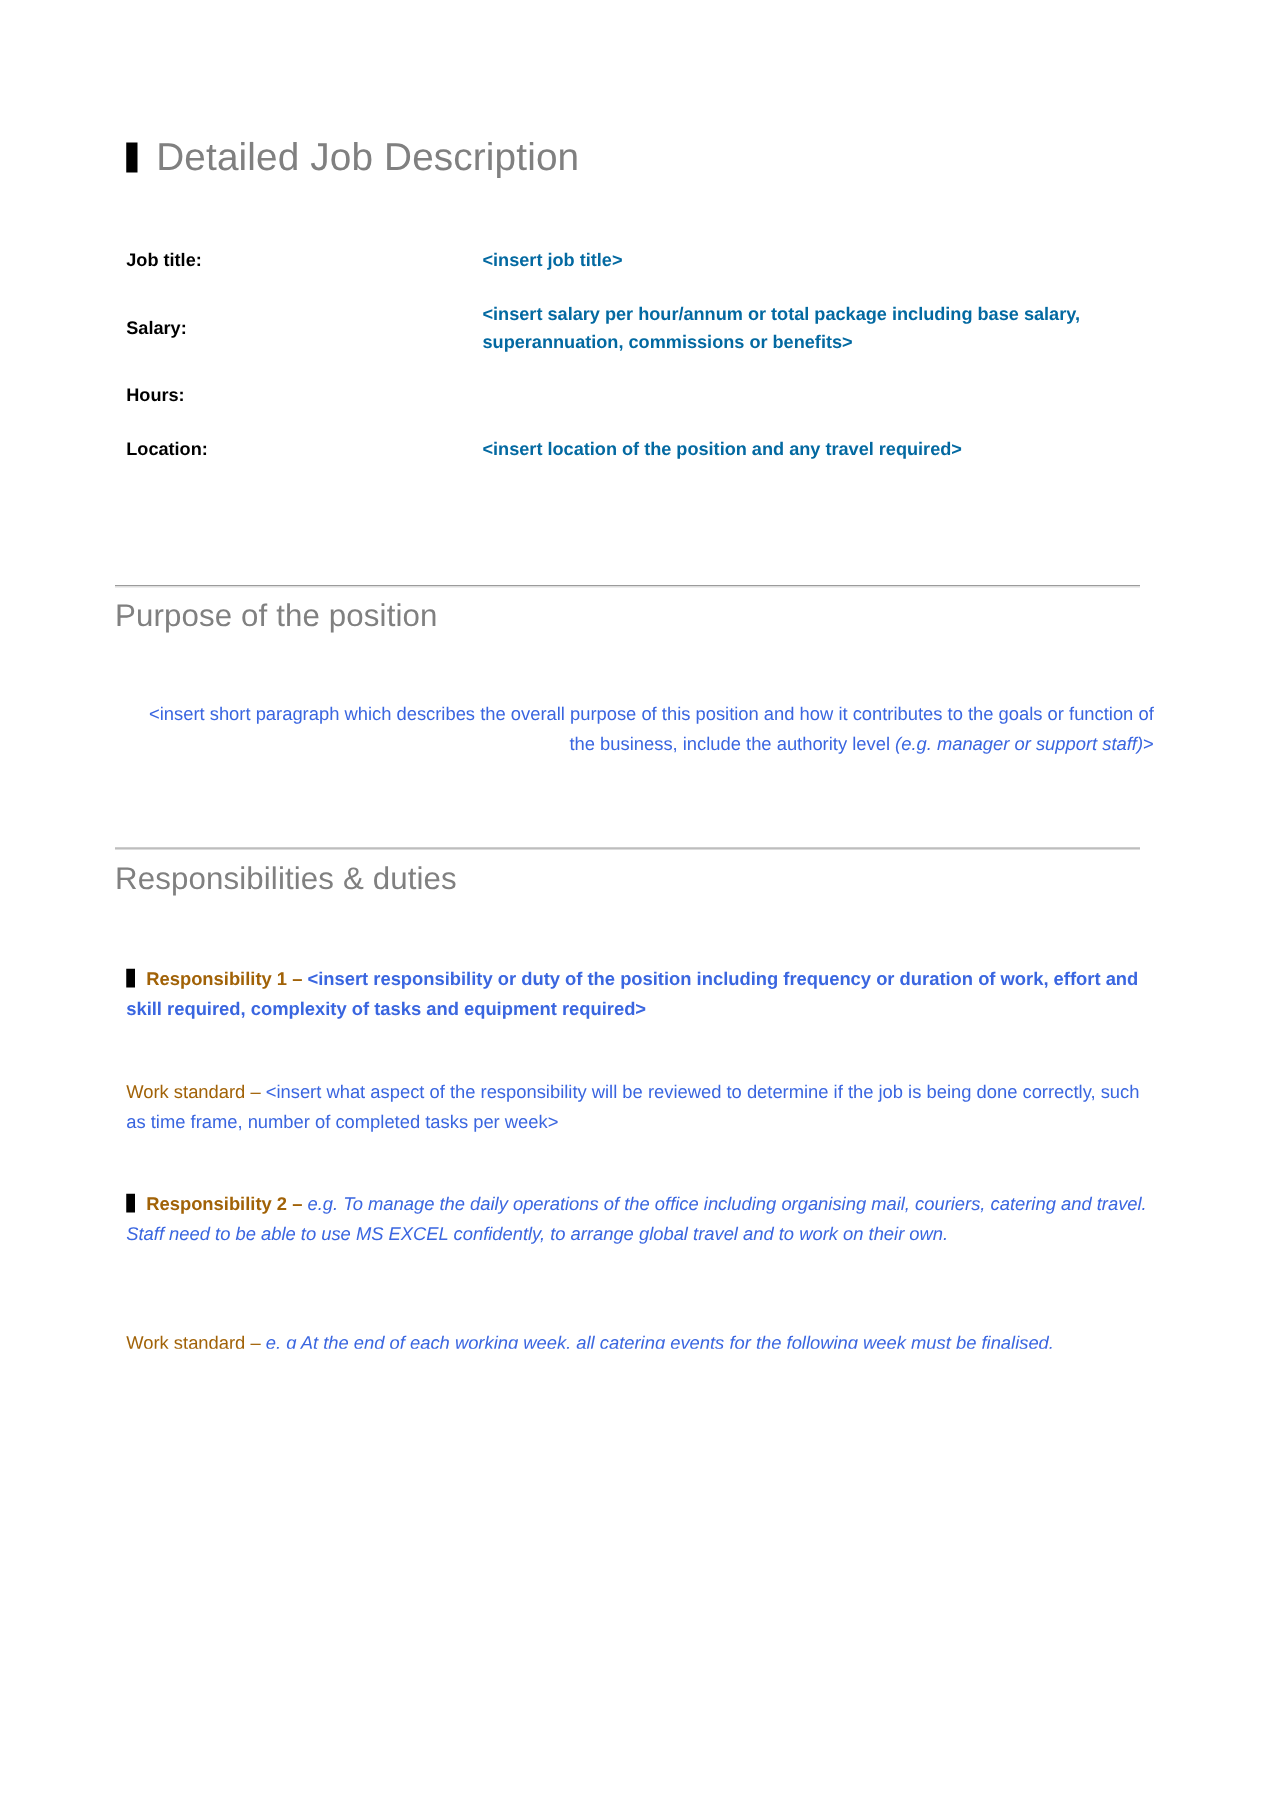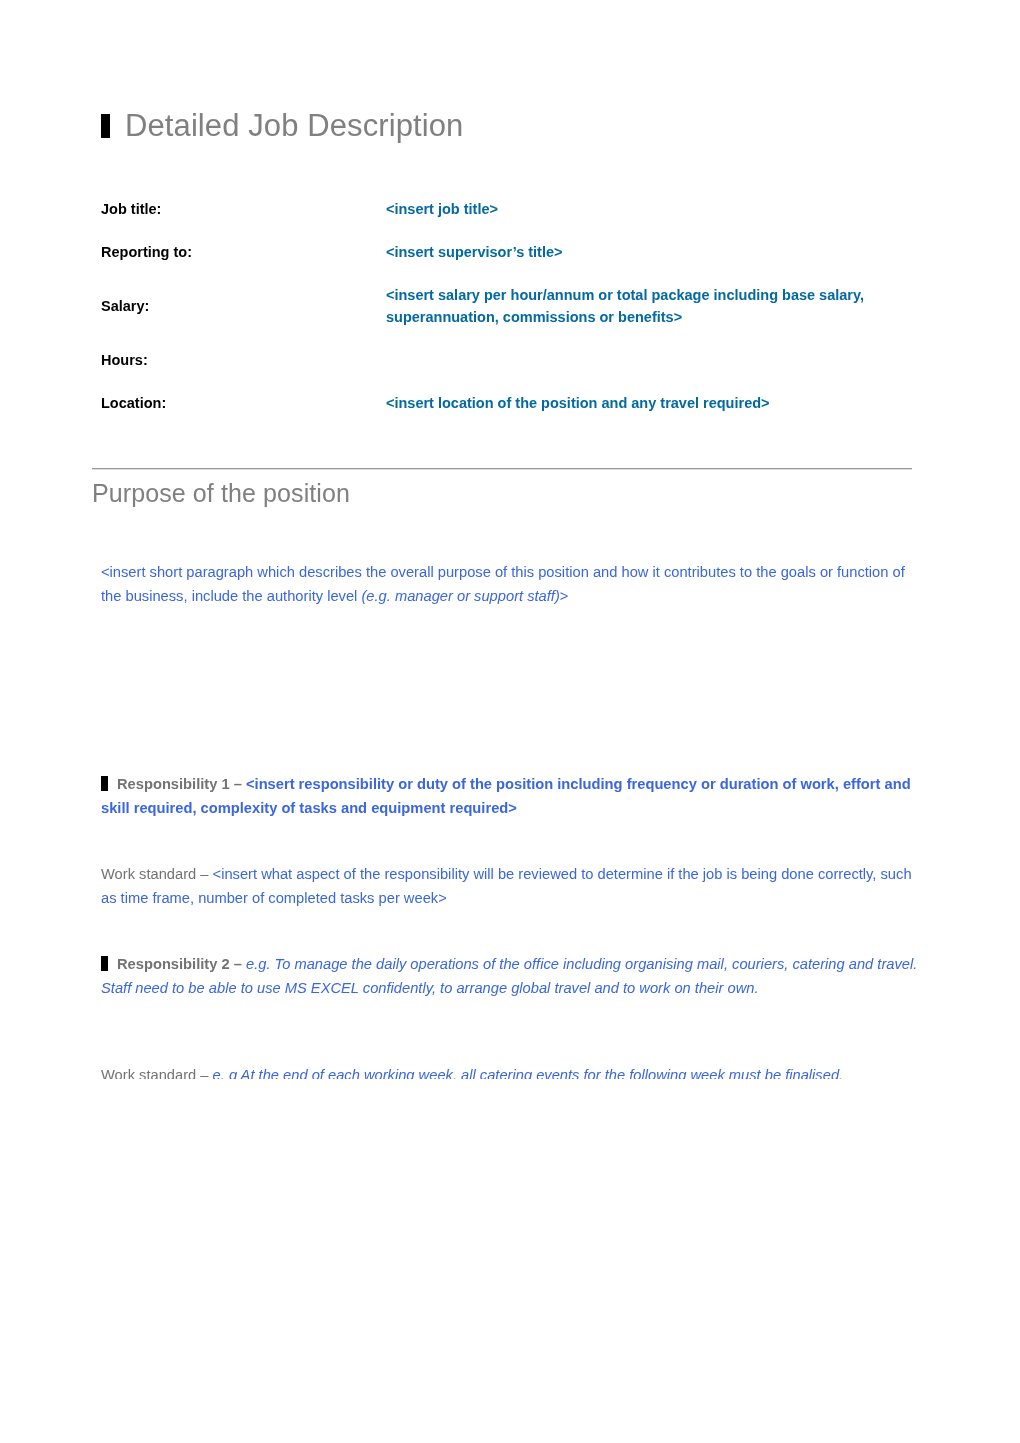--- a/index.html
+++ b/index.html
@@ -98,21 +98,21 @@
   
   .para {
     position: absolute;
     left: 101px;
     width: 822px;
     font-size: 14.7px;
     line-height: 24px;
     color: #3a66e0;
   }
   .para .lead-black {
-    color: #737373;
+    color: #a16207;
   }
   .para.bold {
     font-weight: bold;
   }
   .ital {
     font-style: italic;
   }
 
   
   .resp-marker {
@@ -144,24 +144,20 @@
     <span>Detailed Job Description</span>
   </div>
 
   <div class="fields">
 
     <div class="field-row">
       <div class="field-label">Job title:</div>
       <div class="field-value">&lt;insert job title&gt;</div>
     </div>
 
-    <div class="field-row">
-      <div class="field-label">Reporting to:</div>
-      <div class="field-value">&lt;insert supervisor’s title&gt;</div>
-    </div>
 
     <div class="field-row">
       <div class="field-label">Salary:</div>
       <div class="field-value">&lt;insert salary per hour/annum or total package including base salary, superannuation, commissions or benefits&gt;</div>
     </div>
 
     <div class="field-row">
       <div class="field-label">Hours:</div>
     </div>
 
@@ -170,24 +166,28 @@
       <div class="field-value">&lt;insert location of the position and any travel required&gt;</div>
     </div>
 
   </div>
 
   <div class="section" style="top:468px;">
     <hr class="section-rule">
     <div class="section-heading">Purpose of the position</div>
   </div>
 
-  <div class="para" style="top:560px;">
+  <div class="para" style="top:560px;text-align:right;">
     <span>&lt;insert short paragraph which describes the overall purpose of this position and how it contributes to the goals or function of the business, include the authority level </span><span class="ital">(e.g. manager or support staff)</span><span>&gt;</span>
   </div>
 
+  <div class="section" style="top:678px;">
+    <hr class="section-rule">
+    <div class="section-heading">Responsibilities &amp; duties</div>
+  </div>
 
   <div class="para bold" style="top:772px;">
     <span class="resp-marker"></span><span class="lead-black">Responsibility 1 – </span><span>&lt;insert responsibility or duty of the position including frequency or duration of work, effort and skill required, complexity of tasks and equipment required&gt;</span>
   </div>
 
   <div class="para" style="top:862px;">
     <span class="lead-black">Work standard – </span><span>&lt;insert what aspect of the responsibility will be reviewed to determine if the job is being done correctly, such as time frame, number of completed tasks per week&gt;</span>
   </div>
 
   <div class="para" style="top:952px;">

